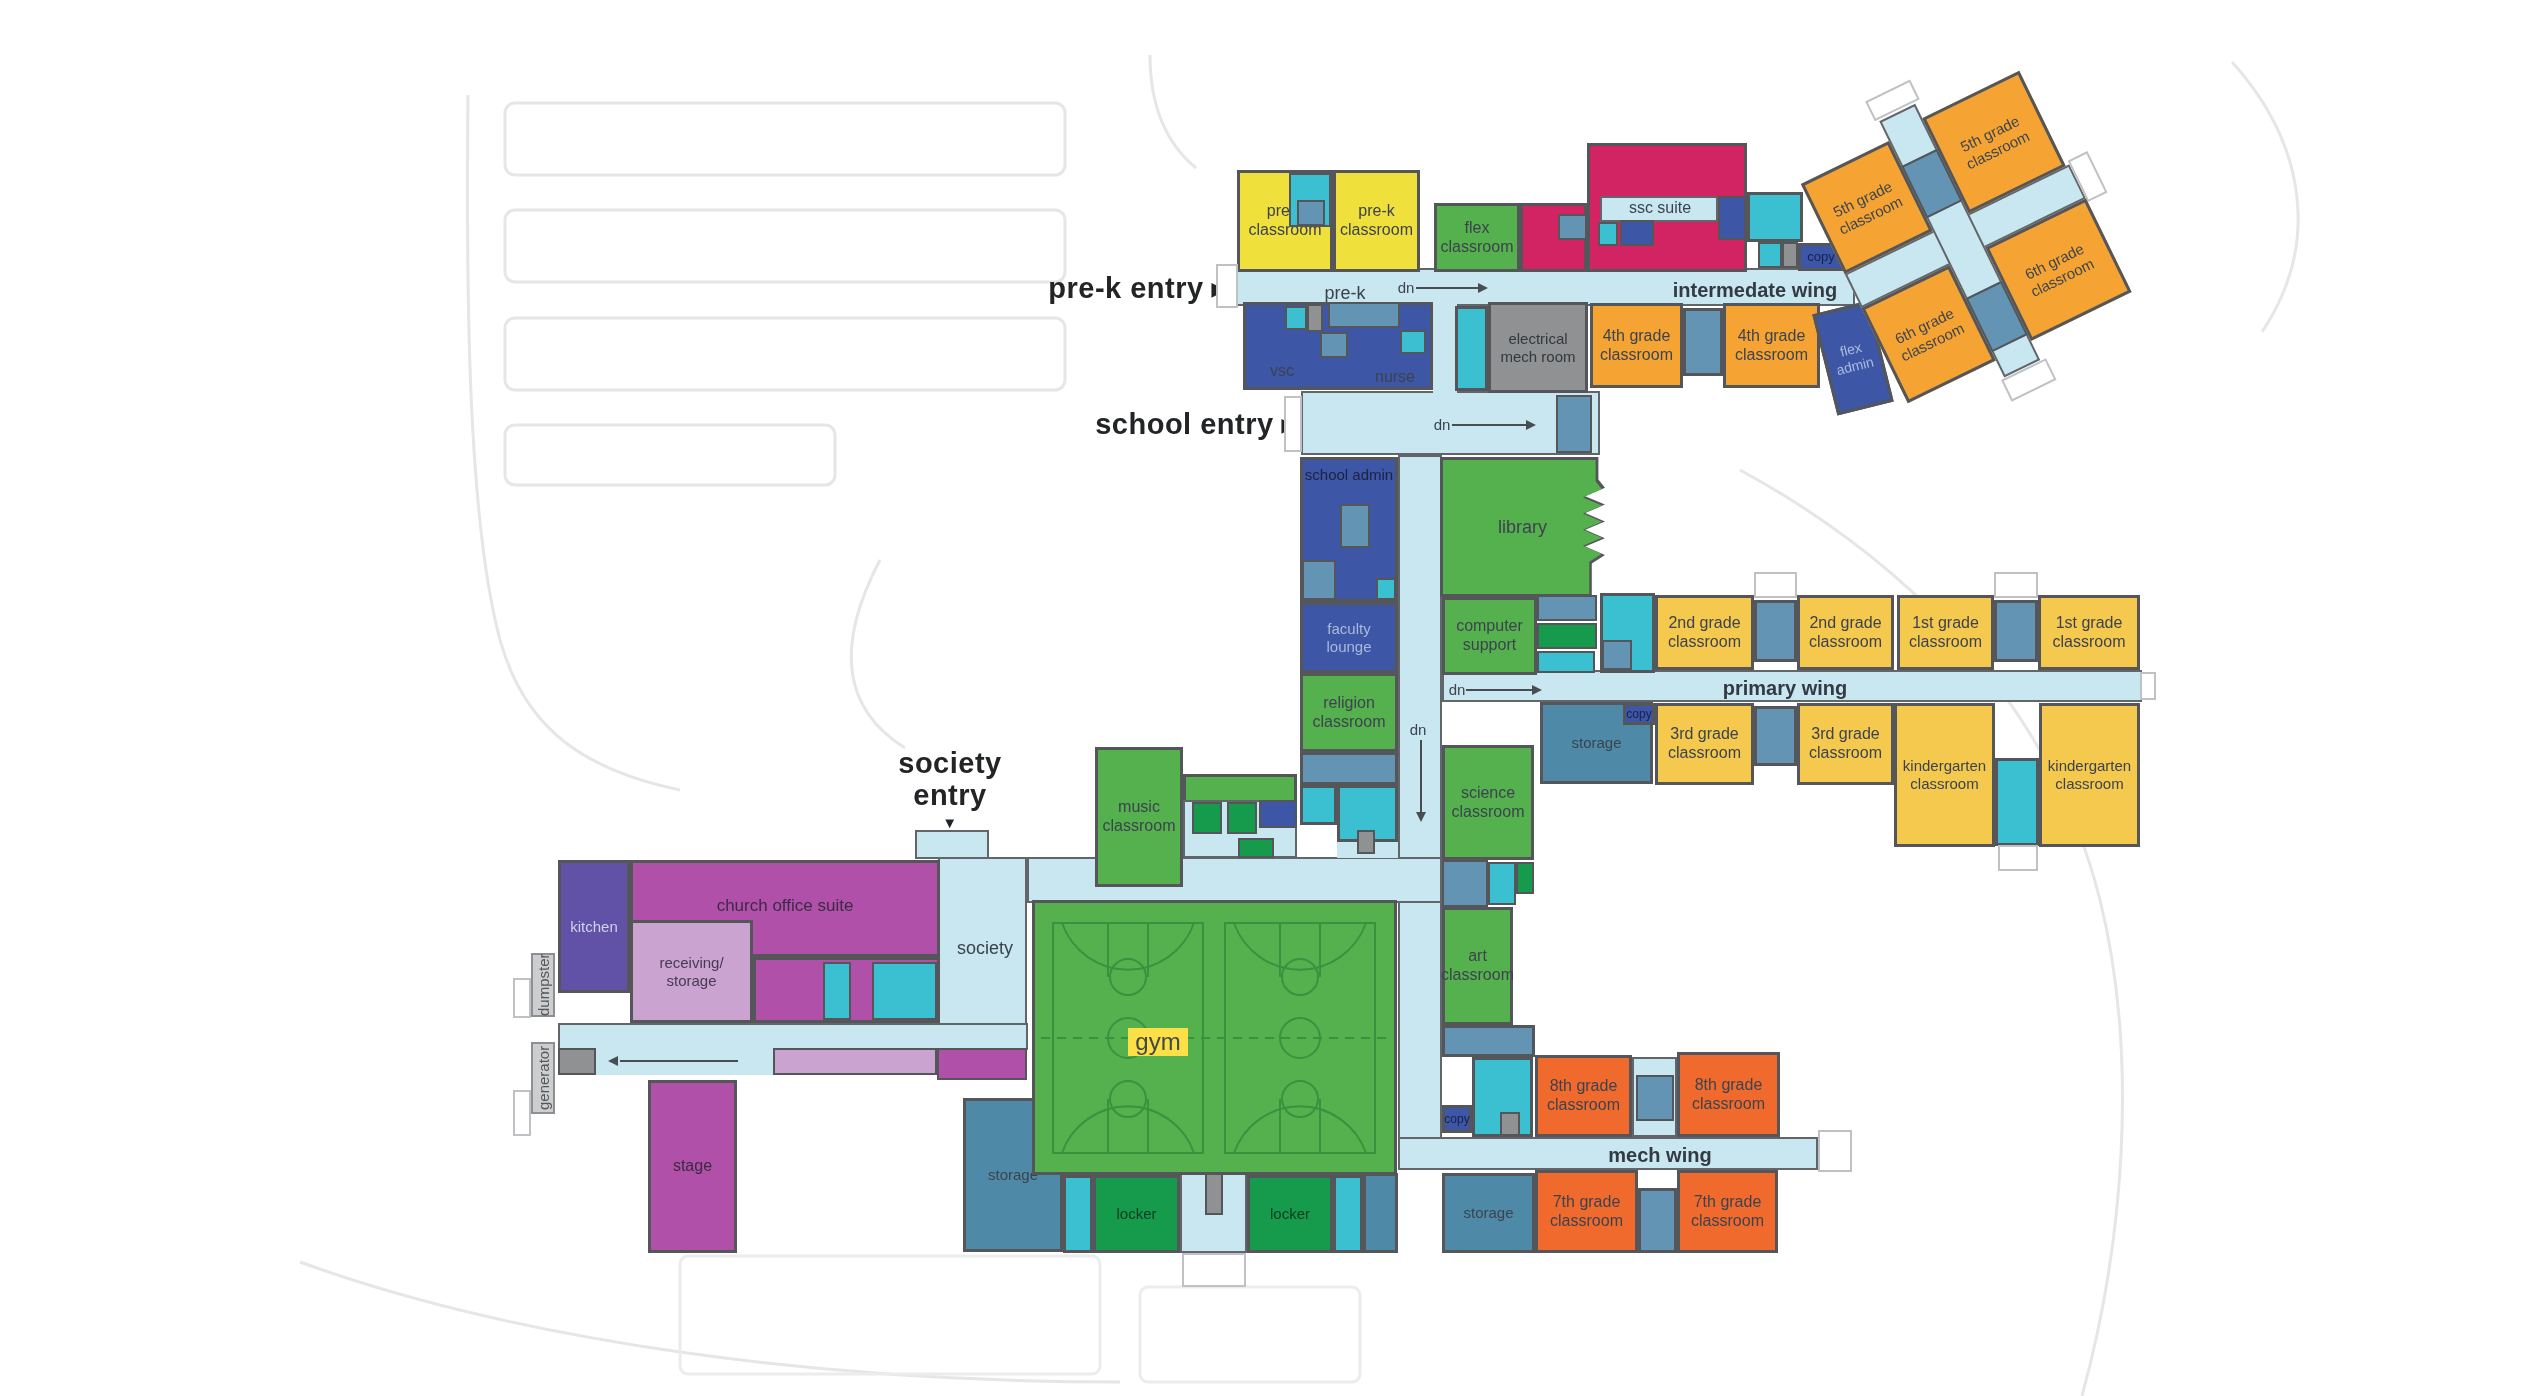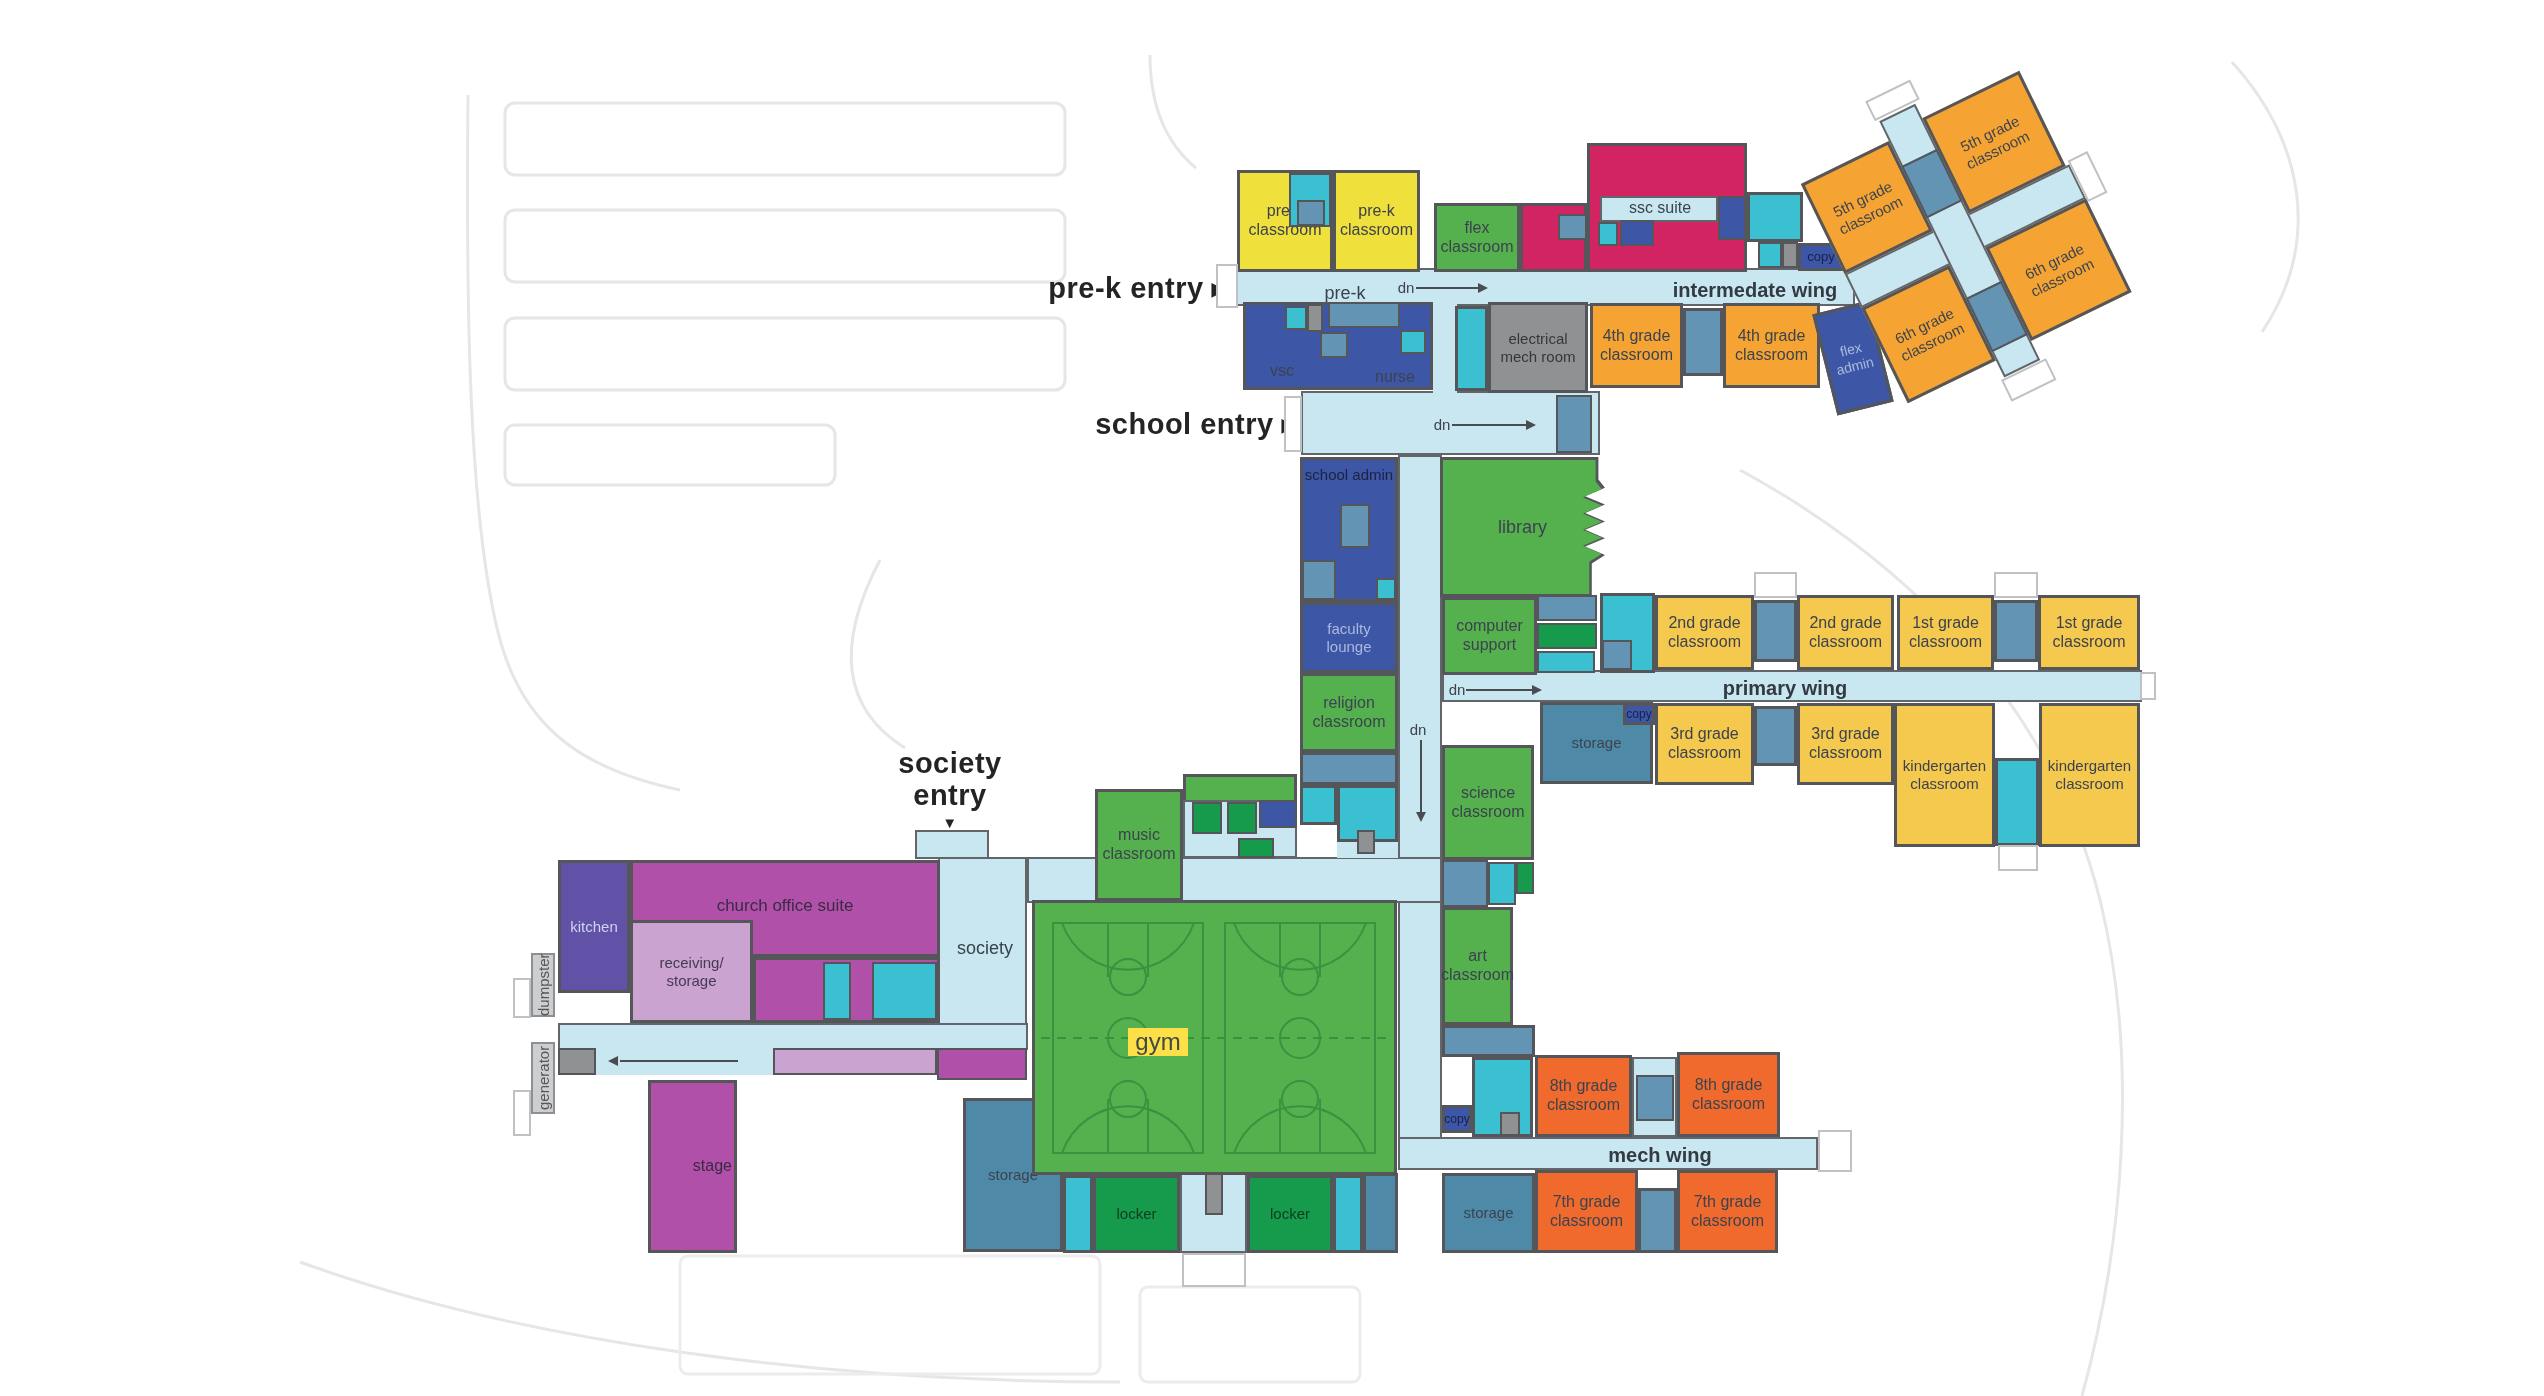--- a/index.html
+++ b/index.html
@@ -14,21 +14,21 @@
   .gold{background:#f5c84e;}
   .omid{background:#f5a434;}
   .obright{background:#f16a2d;}
   .green{background:#55b14e;}
   .dgreen{background:#169a4b;}
   .pink{background:#d22363;}
   .dblue{background:#3d56a6;color:#18224a;}
   .steel{background:#6394b3;}
   .teal{background:#4e8aa8;}
   .cyan{background:#3bc0d2;}
-  .purple{background:#b150a8;justify-content:flex-end;}
+  .purple{background:#b150a8;}
   .lpurple{background:#caa3d0;}
   .indigo{background:#6151a7;color:#cfd3ee;}
   .gray{background:#8f9193;}
   .lt{color:#a9bade;}
   .lbl{position:absolute;color:#3c434e;text-align:center;}
   .corlbl{font-size:18px;color:#3a424c;}
   .winglbl{font-size:21px;font-weight:700;color:#333a42;}
   .entry{position:absolute;font-weight:800;font-size:29px;color:#222426;letter-spacing:.5px;display:flex;align-items:center;gap:8px;}
   .dn{font-size:15px;color:#3d444e;}
   .aline{position:absolute;background:#494c50;}
@@ -232,21 +232,21 @@
       <span>kindergarten classroom</span>
     </div>
   <div class="g" style="left:2140px;top:672px;width:16px;height:28px"></div>
   <div class="g" style="left:1754px;top:572px;width:43px;height:26px"></div>
   <div class="g" style="left:1994px;top:572px;width:44px;height:26px"></div>
   <div class="g" style="left:1998px;top:845px;width:40px;height:26px"></div>
 
   <div class="lbl dn" style="left:1405px;top:721px;width:26px">dn</div>
   <div class="aline" style="left:1420px;top:740px;width:2px;height:74px"></div>
   <div class="tri-d" style="left:1416px;top:812px"></div>
-  <div class="rm green" style="left:1095px;top:789px;width:88px;height:112px">
+  <div class="rm green" style="left:1095px;top:747px;width:88px;height:140px">
       <span>music classroom</span>
     </div>
   <div class="rm green" style="left:1183px;top:774px;width:114px;height:68px">
       <span>ensemble</span>
     </div>
   <div class="cor" style="left:1183px;top:800px;width:114px;height:58px"></div>
   <div class="cell dgreen" style="left:1192px;top:802px;width:30px;height:32px"></div>
   <div class="cell dgreen" style="left:1227px;top:802px;width:30px;height:32px"></div>
   <div class="cell dblue" style="left:1259px;top:800px;width:38px;height:28px"></div>
   <div class="cell dgreen" style="left:1238px;top:838px;width:36px;height:20px"></div>

